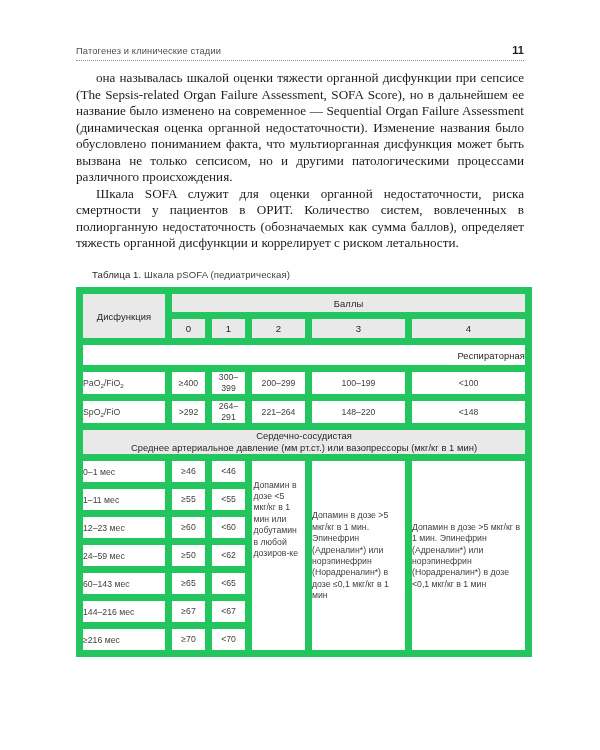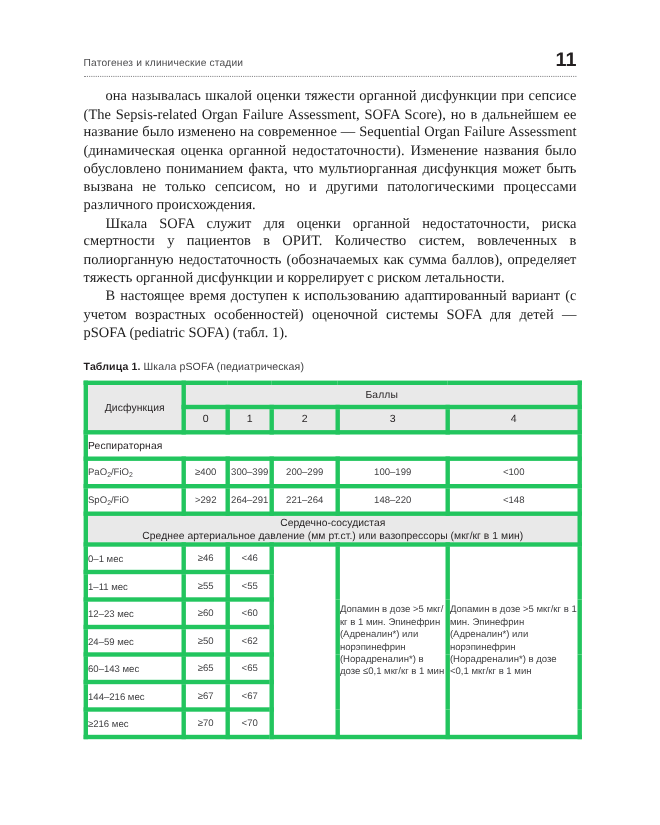--- a/index.html
+++ b/index.html
@@ -33,21 +33,21 @@
     gap: 21px;
   }
   .runhead-title {
     font-family: "Liberation Sans", sans-serif;
     font-size: 9.3px;
     letter-spacing: .15px;
     color: #4d4d4f;
   }
   .runhead-page {
     font-family: "Liberation Sans", sans-serif;
-    font-size: 18px;
+    font-size: 11px;
     font-weight: bold;
     color: #231f20;
   }
   .runhead-rule {
     margin-top: 3px;
     height: 1px;
     border-bottom: 1px dotted #8d8d8f;
   }
 
   
@@ -65,35 +65,36 @@
   }
 
   
   .table-caption {
     margin-top: 17px;
     font-size: 9.6px;
     color: #3f3f41;
     letter-spacing: .1px;
   }
   .table-caption .cap-label {
-    font-weight: bold;
-    color: #231f20;
+    font-weight: normal;
+    color: #231f20;
+    margin-left: 16px;
   }
 
   
   table.psofa {
     margin-top: 7px;
     width: 449px;
     border-collapse: collapse;
     table-layout: fixed;
     font-size: 8.7px;
     color: #3f3f41;
   }
   table.psofa td, table.psofa th {
-    border: 4px solid #22c55e;
+    border: 7px solid #22c55e;
     padding: 0;
     font-weight: normal;
     vertical-align: middle;
   }
   .c-name  { width: 89px; }
   .c-s0    { width: 40px; }
   .c-s1    { width: 40px; }
   .c-s2    { width: 60px; }
   .c-s3    { width: 100px; }
   .c-s4    { width: 120px; }
@@ -113,21 +114,21 @@
   th.head-scores {
     height: 18px;
   }
   th.head-num {
     height: 19px;
     font-size: 9.6px;
   }
 
   td.section {
     background: #ffffff;
-    text-align: left;
+    text-align: right;
     font-weight: bold;
     color: #231f20;
     font-size: 9.4px;
     height: 20px;
     letter-spacing: .1px;
   }
   td.section-grey {
     background: #e9e9e9;
     text-align: center;
     font-weight: bold;
@@ -173,21 +174,20 @@
 
   <div class="runhead">
     <div class="runhead-title">Патогенез и клинические стадии</div>
     <div class="runhead-page">11</div>
   </div>
   <div class="runhead-rule"></div>
 
   <div class="body-copy">
     <p>она называлась шкалой оценки тяжести органной дисфункции при сепсисе (The Sepsis-related Organ Failure Assessment, SOFA Score), но в дальнейшем ее название было изменено на современное — Sequential Organ Failure Assessment (динамическая оценка органной недостаточности). Изменение названия было обусловлено пониманием факта, что мультиорганная дисфункция может быть вызвана не только сепсисом, но и другими патологическими процессами различного происхождения.</p>
     <p>Шкала SOFA служит для оценки органной недостаточности, риска смертности у пациентов в ОРИТ. Количество систем, вовлеченных в полиорганную недостаточность (обозначаемых как сумма баллов), определяет тяжесть органной дисфункции и коррелирует с риском летальности.</p>
-    <p>В настоящее время доступен к использованию адаптированный вариант (с учетом возрастных особенностей) оценочной системы SOFA для детей — pSOFA (pediatric SOFA) (табл. 1).</p>
   </div>
 
   <div class="table-caption">
     <span class="cap-label">Таблица 1.</span>
     <span>Шкала pSOFA (педиатрическая)</span>
   </div>
 
   <table class="psofa">
     <colgroup>
       <col class="c-name">
@@ -272,14 +272,15 @@
         <td class="val">&lt;67</td>
       </tr>
       <tr>
         <td class="rowname">≥216 мес</td>
         <td class="val">≥70</td>
         <td class="val">&lt;70</td>
       </tr>
     </tbody>
   </table>
 
+  <div id="score2-overlay" style="position: absolute; left: 253.5px; top: 479.562px; width: 45px; font-size: 8.7px; line-height: 11.4px; color: rgb(63, 63, 65); text-align: left;">Допамин в дозе &lt;5 мкг/кг в 1 мин или добутамин в любой дозиров-ке</div>
 
 </div>
 
 </body></html>

